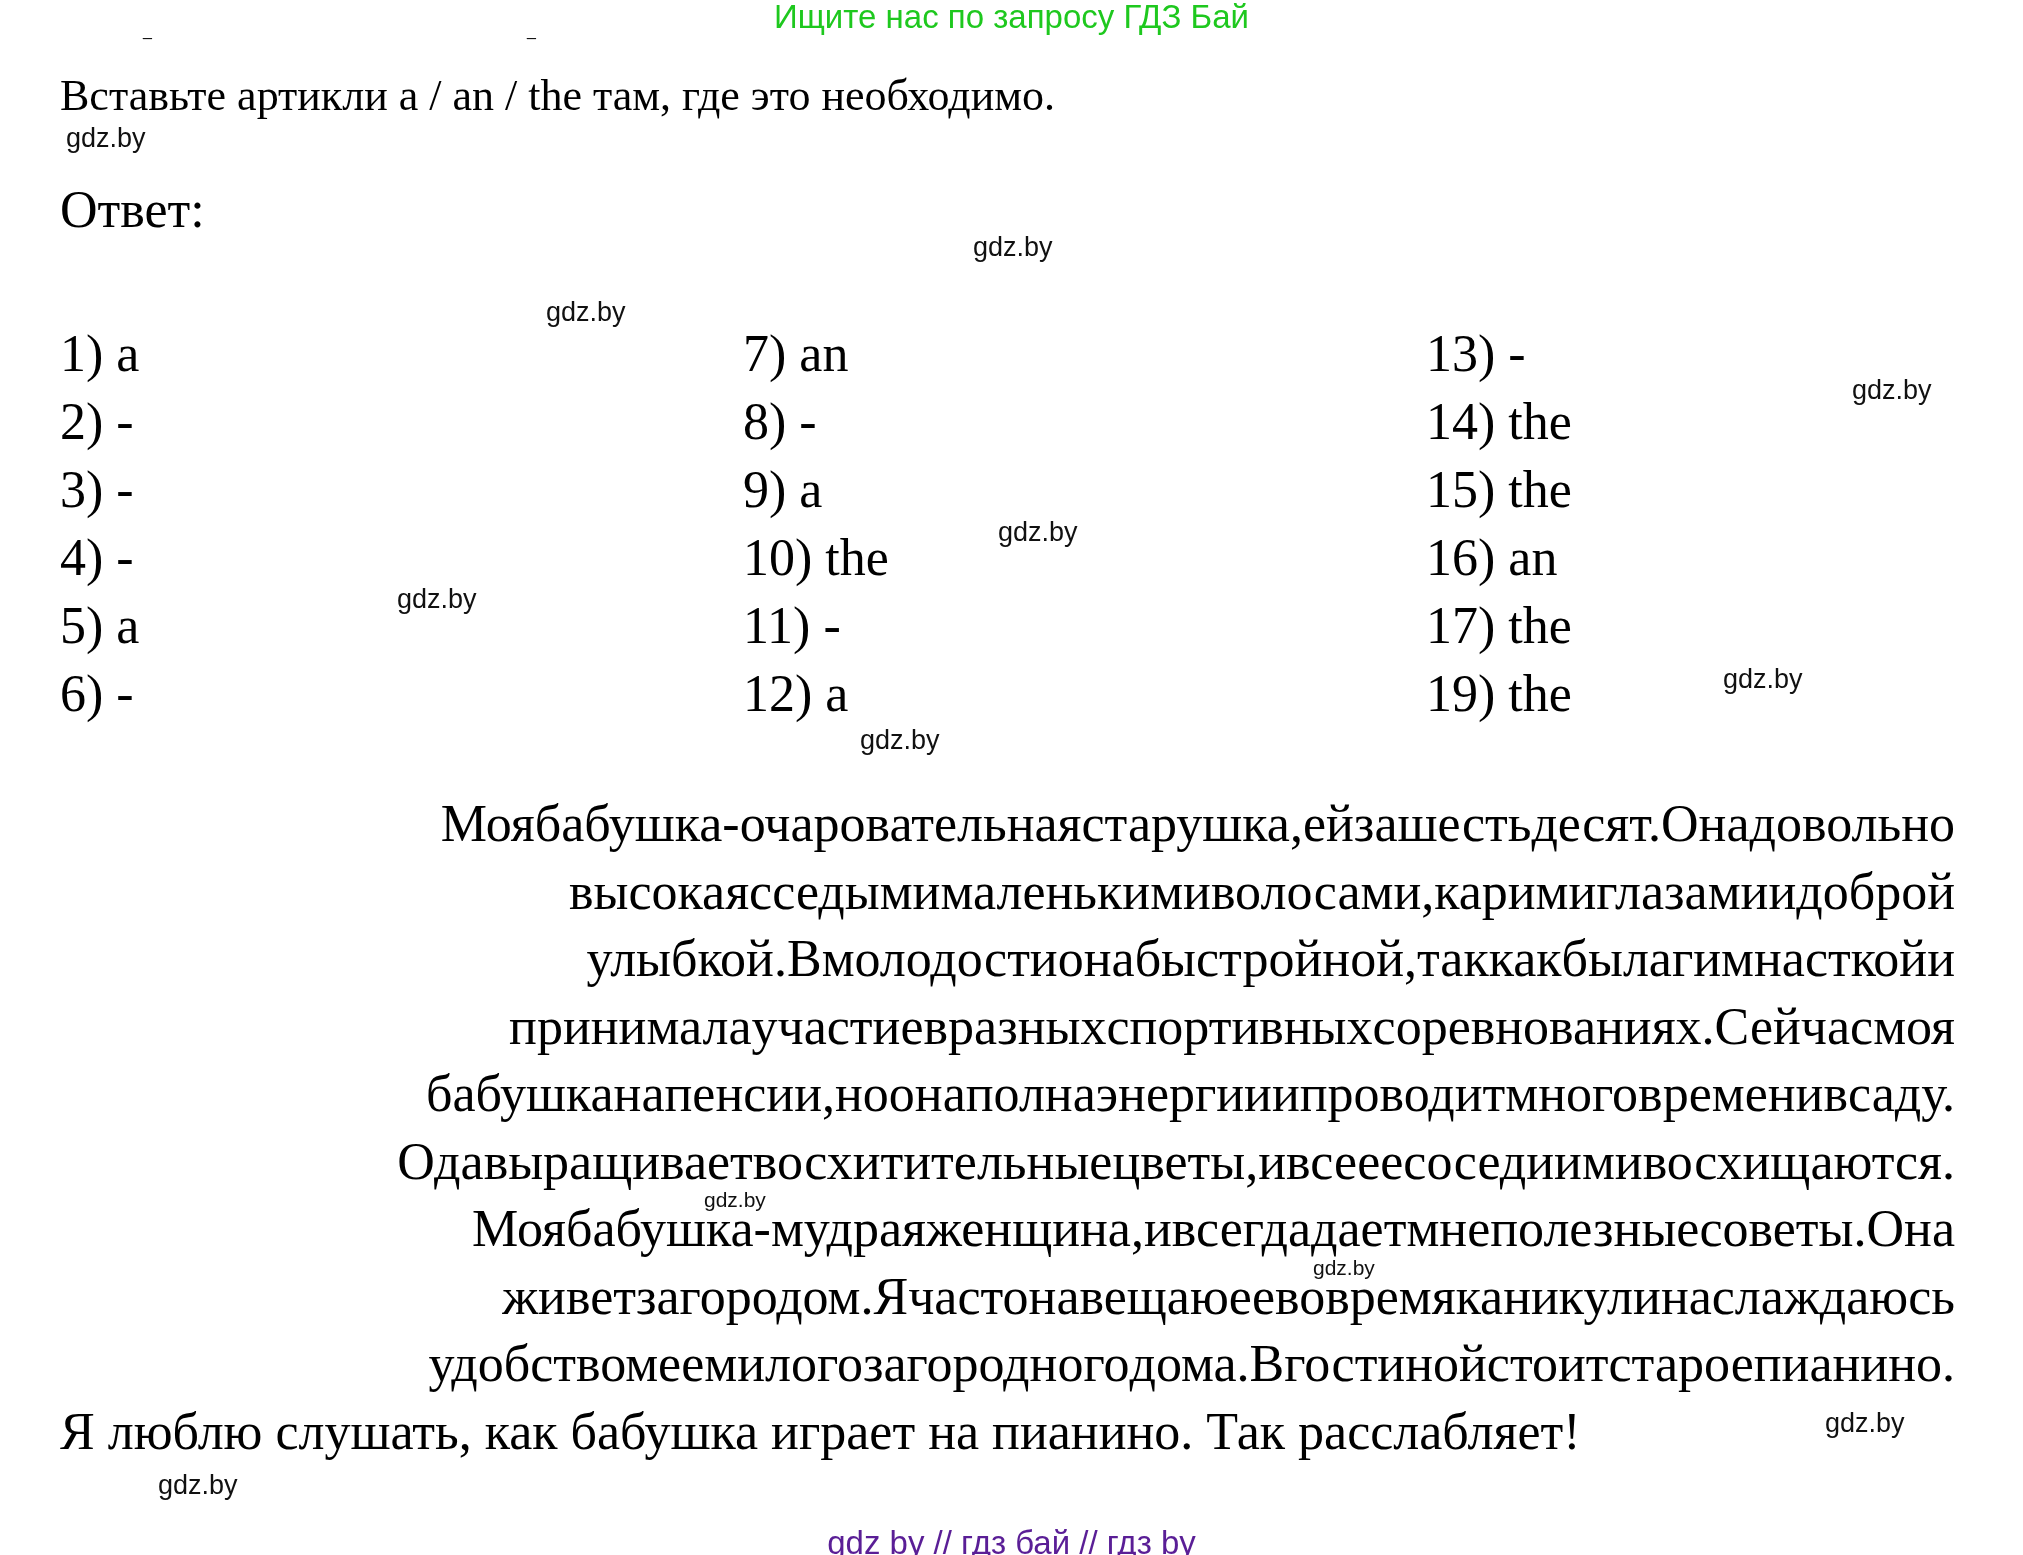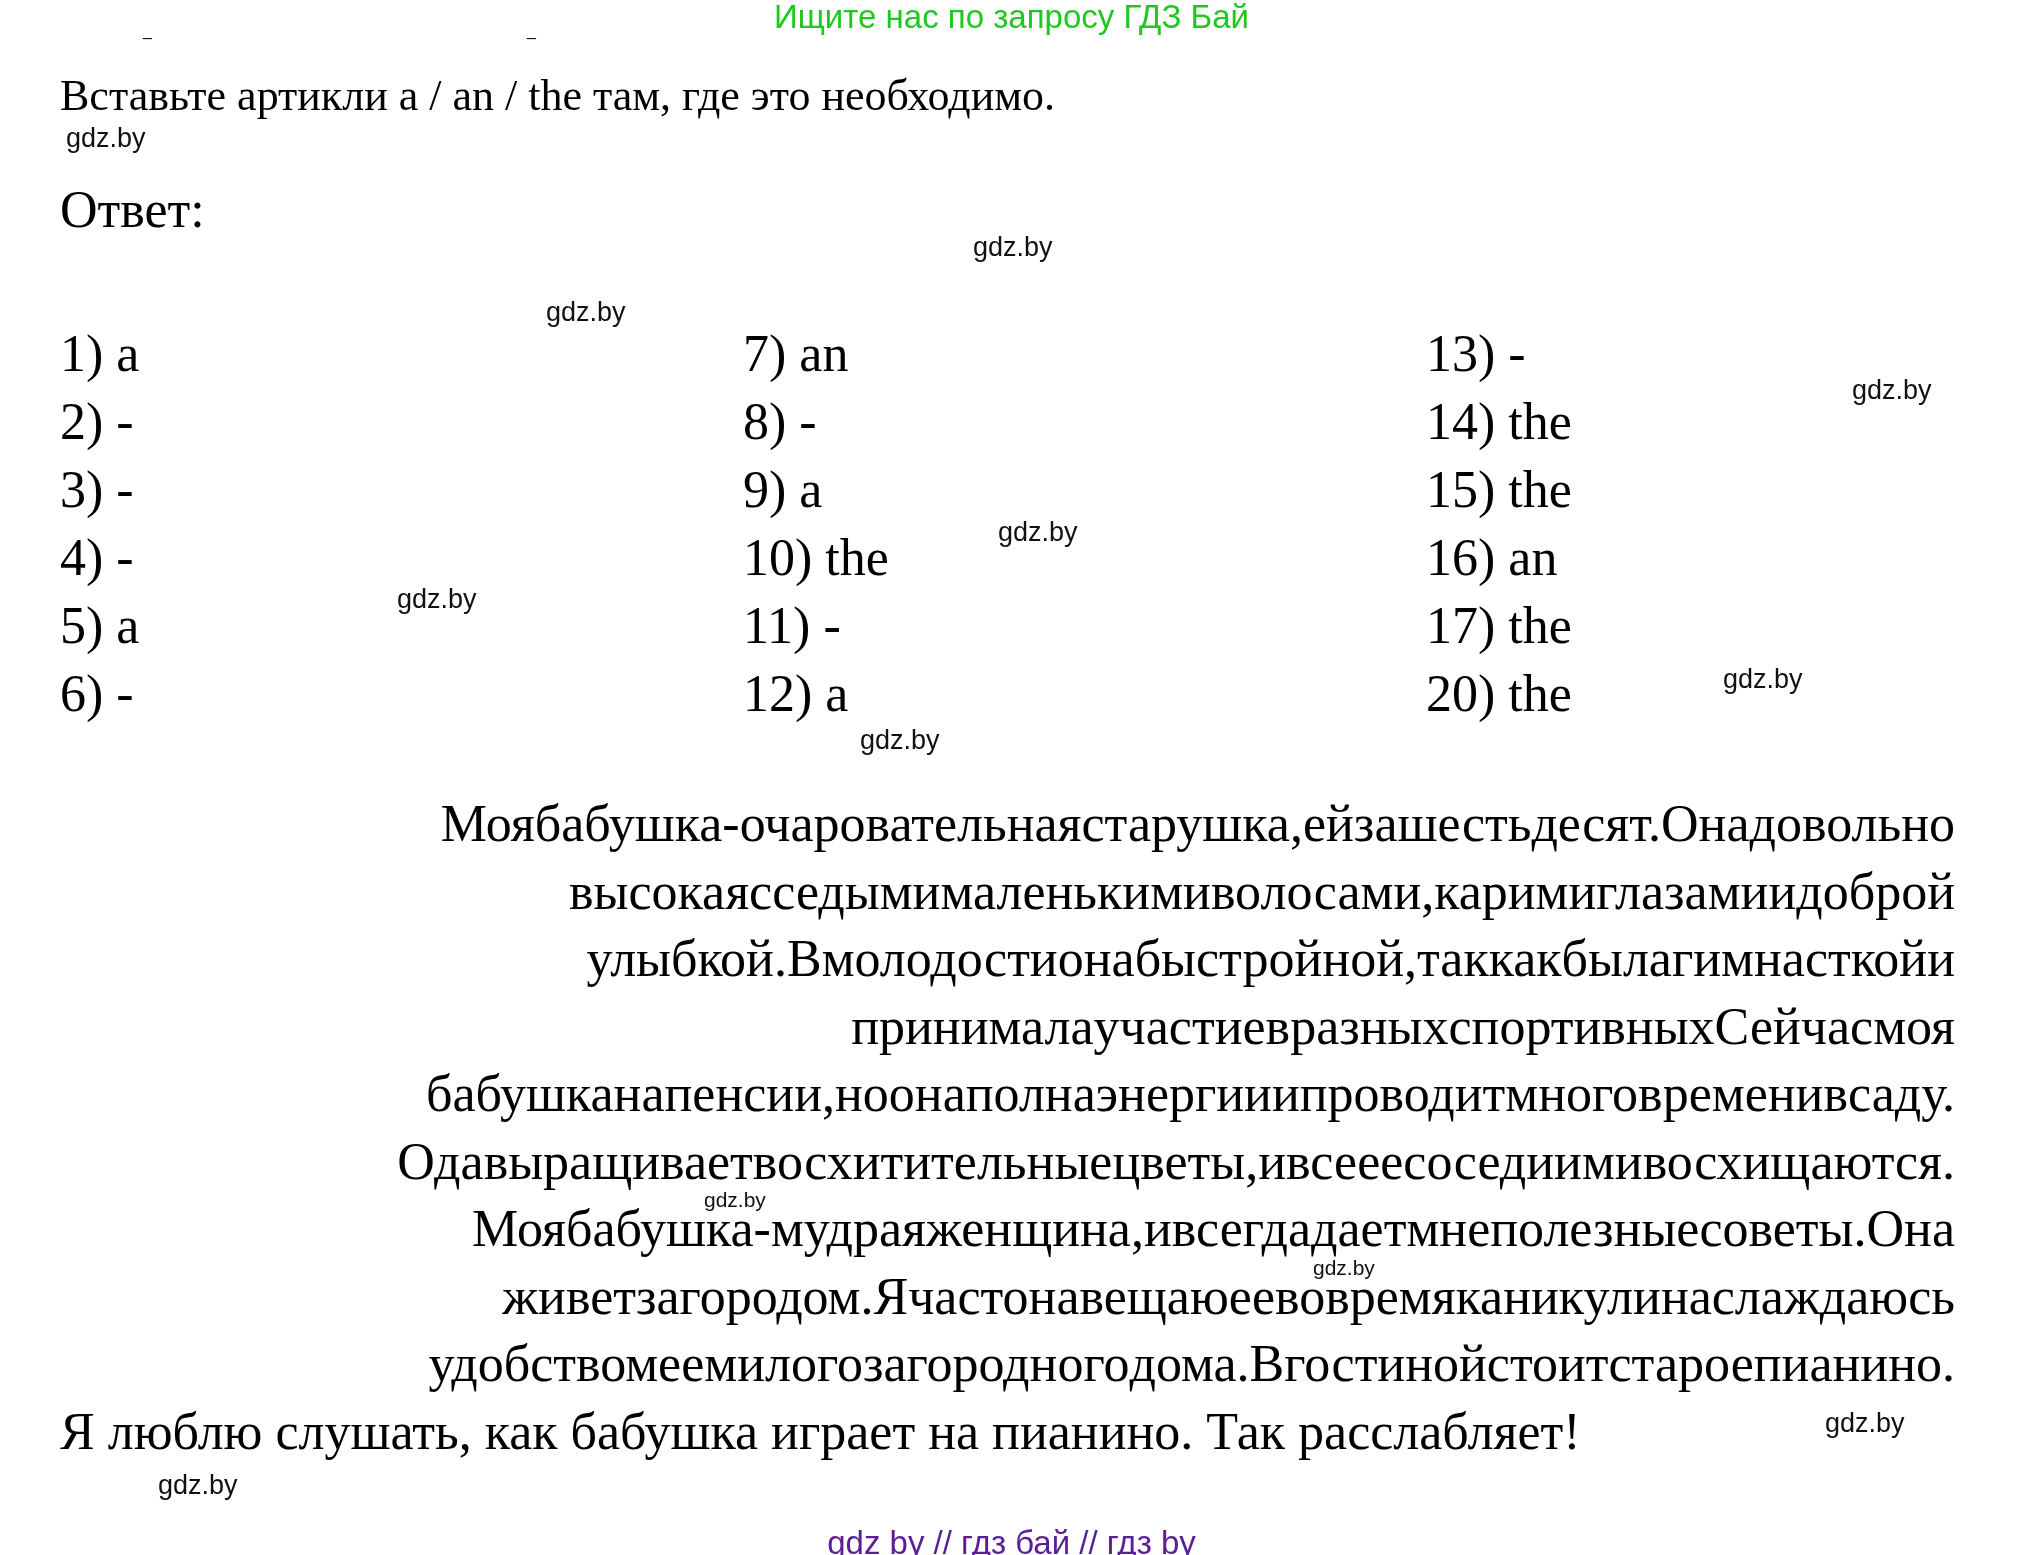--- a/index.html
+++ b/index.html
@@ -54,21 +54,21 @@
     <div class="item">10) the</div>
     <div class="item">11) -</div>
     <div class="item">12) a</div>
   </div>
   <div class="col" style="left:1366px;">
     <div class="item">13) -</div>
     <div class="item">14) the</div>
     <div class="item">15) the</div>
     <div class="item">16) an</div>
     <div class="item">17) the</div>
-    <div class="item">20) the</div>
+    <div class="item">19) the</div>
   </div>
 </div>
 
 <div class="para" id="para">
     <div class="line">
       <span>Моя</span>
       <span>бабушка</span>
       <span>-</span>
       <span>очаровательная</span>
       <span>старушка,</span>
@@ -101,20 +101,21 @@
       <span>была</span>
       <span>гимнасткой</span>
       <span>и</span>
     </div>
     <div class="line">
       <span>принимала</span>
       <span>участие</span>
       <span>в</span>
       <span>разных</span>
       <span>спортивных</span>
+      <span>соревнованиях.</span>
       <span>Сейчас</span>
       <span>моя</span>
     </div>
     <div class="line">
       <span>бабушка</span>
       <span>на</span>
       <span>пенсии,</span>
       <span>но</span>
       <span>она</span>
       <span>полна</span>

